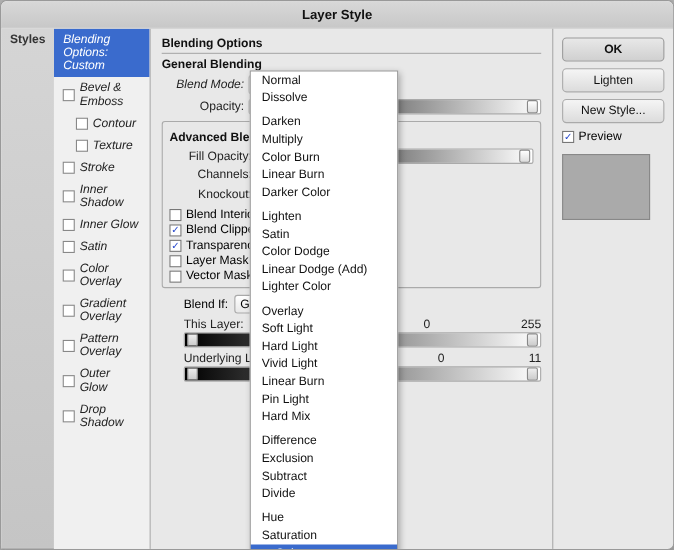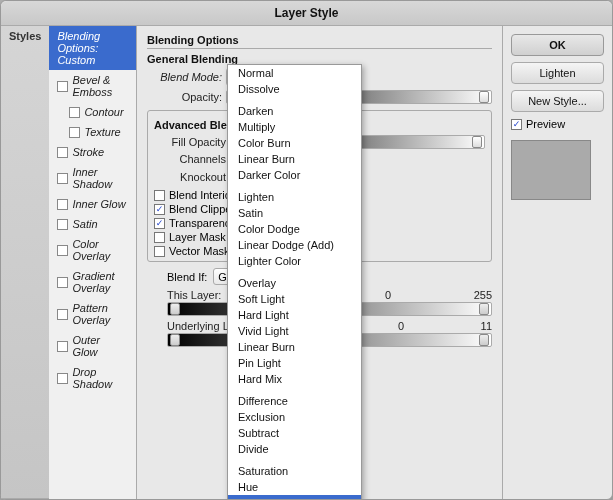--- a/index.html
+++ b/index.html
@@ -591,22 +591,22 @@
           <div class="dropdown-item">Vivid Light</div>
           <div class="dropdown-item">Linear Burn</div>
           <div class="dropdown-item">Pin Light</div>
           <div class="dropdown-item">Hard Mix</div>
           <div class="dropdown-separator"></div>
           <div class="dropdown-item">Difference</div>
           <div class="dropdown-item">Exclusion</div>
           <div class="dropdown-item">Subtract</div>
           <div class="dropdown-item">Divide</div>
           <div class="dropdown-separator"></div>
+          <div class="dropdown-item">Hue</div>
           <div class="dropdown-item">Saturation</div>
-          <div class="dropdown-item">Hue</div>
           <div class="dropdown-item selected">Color</div>
         </div>
     </div>
 
     <div class="right-panel">
       <button class="btn btn-ok">OK</button>
       <button class="btn">Lighten</button>
       <button class="btn">New Style...</button>
       <div class="preview-check">
         <div class="check-box checked"></div>

